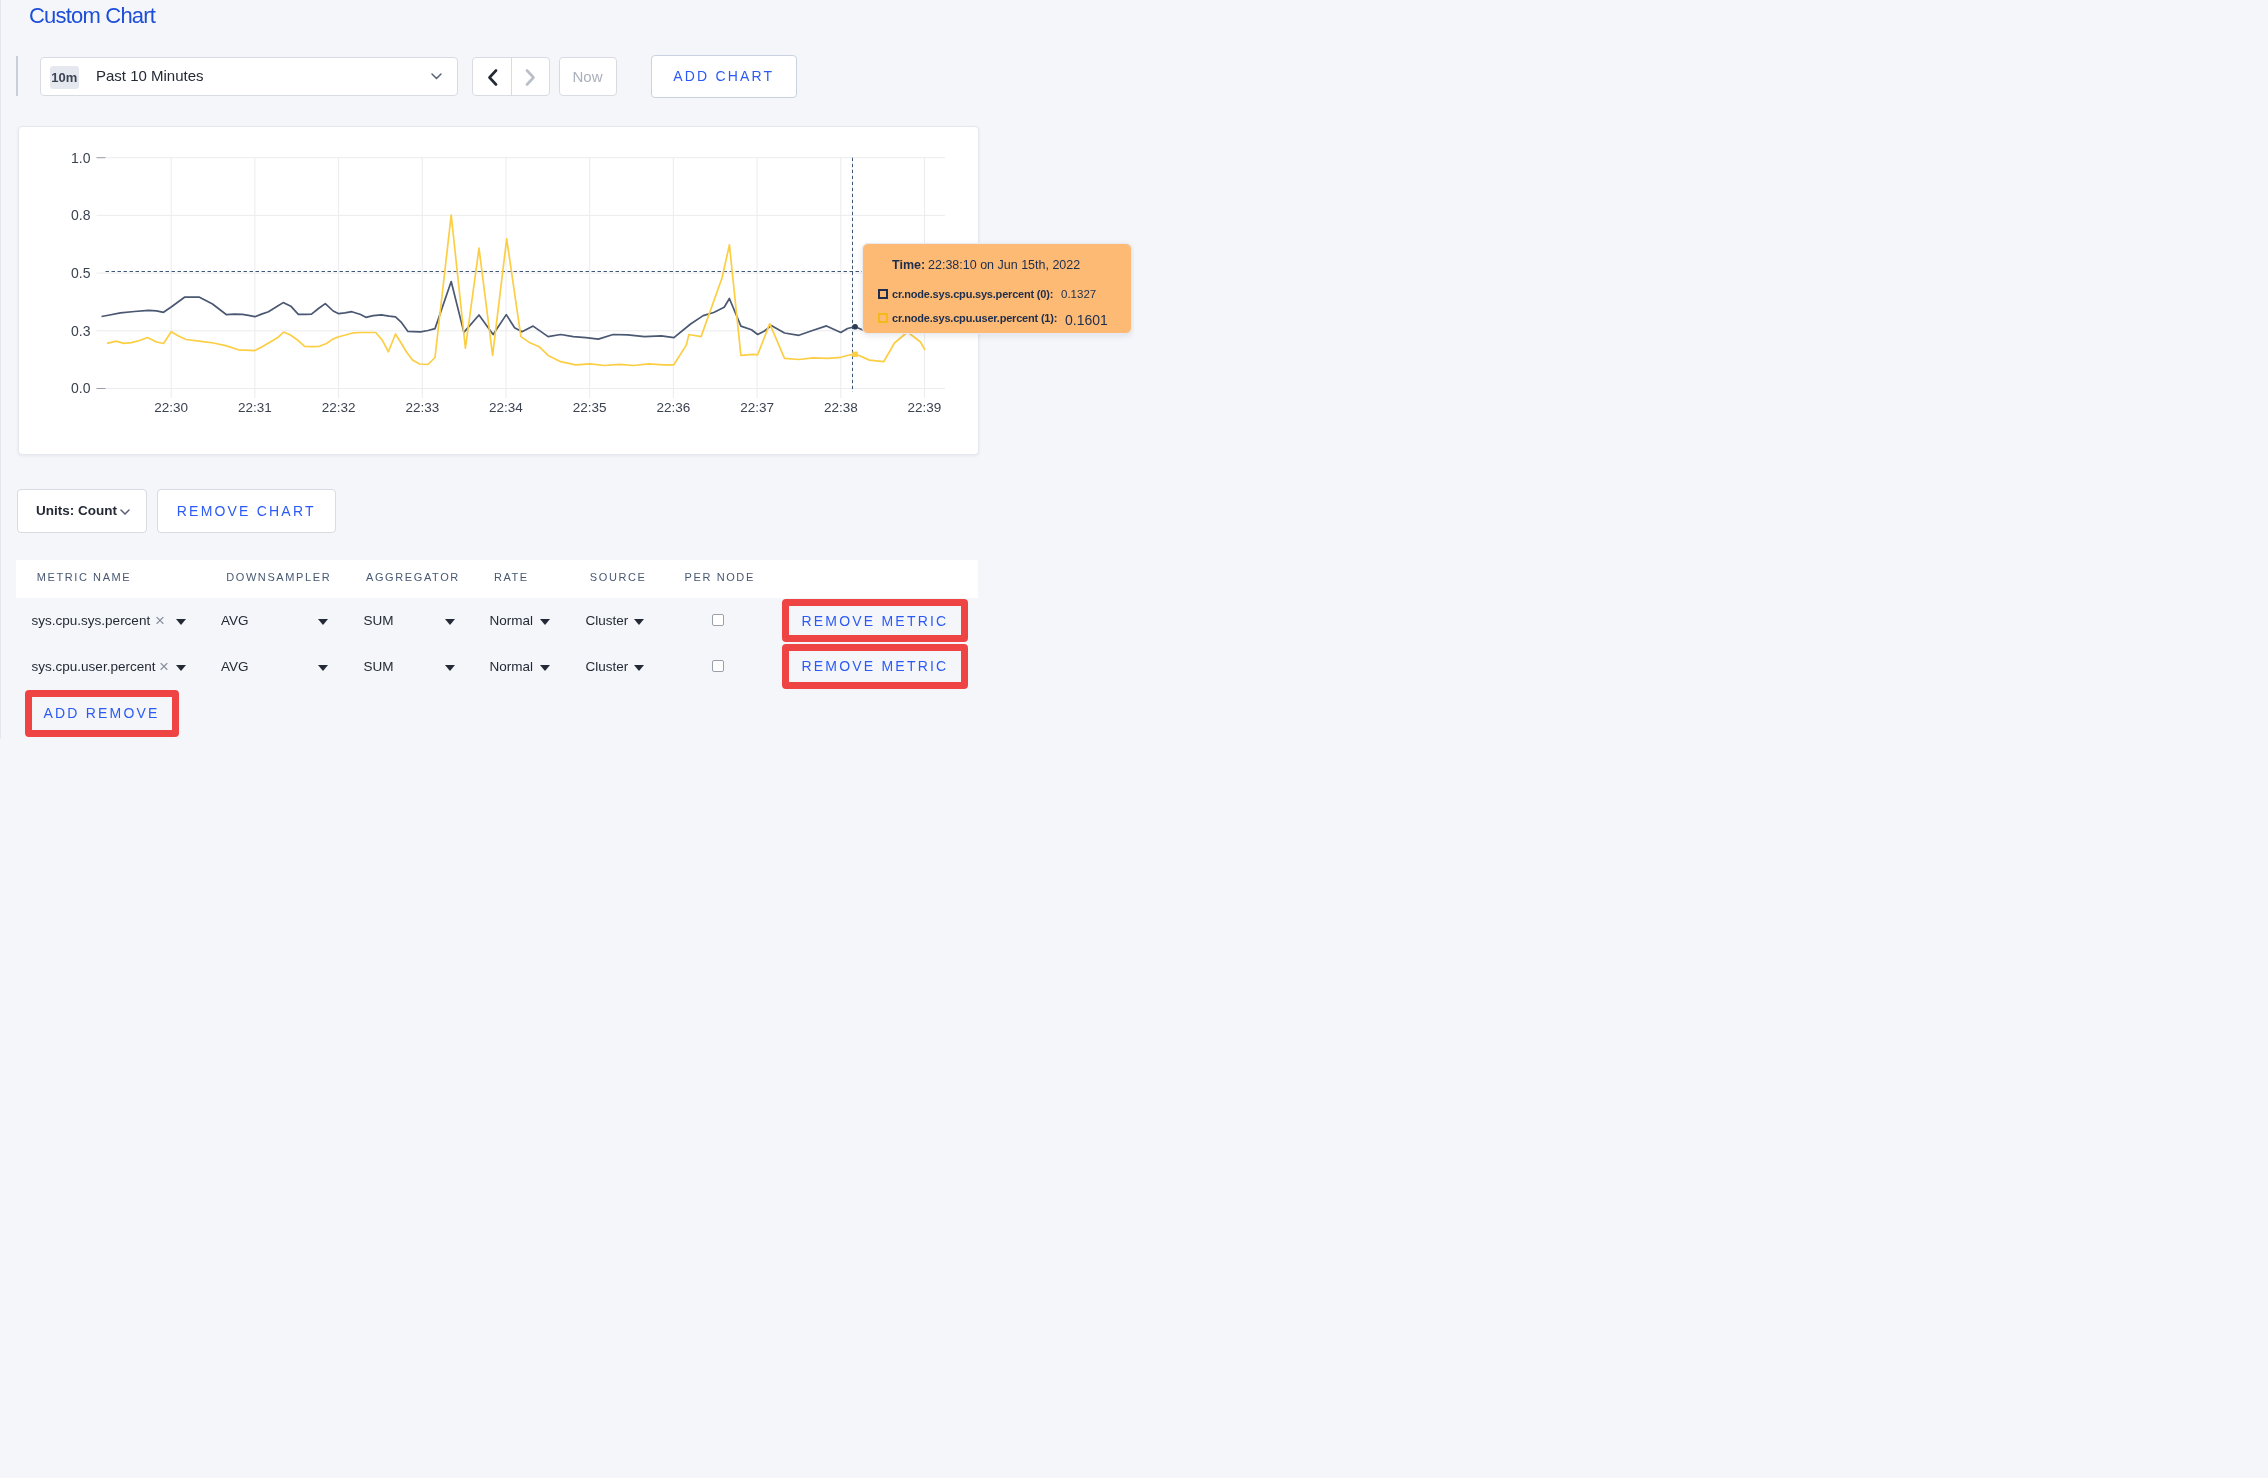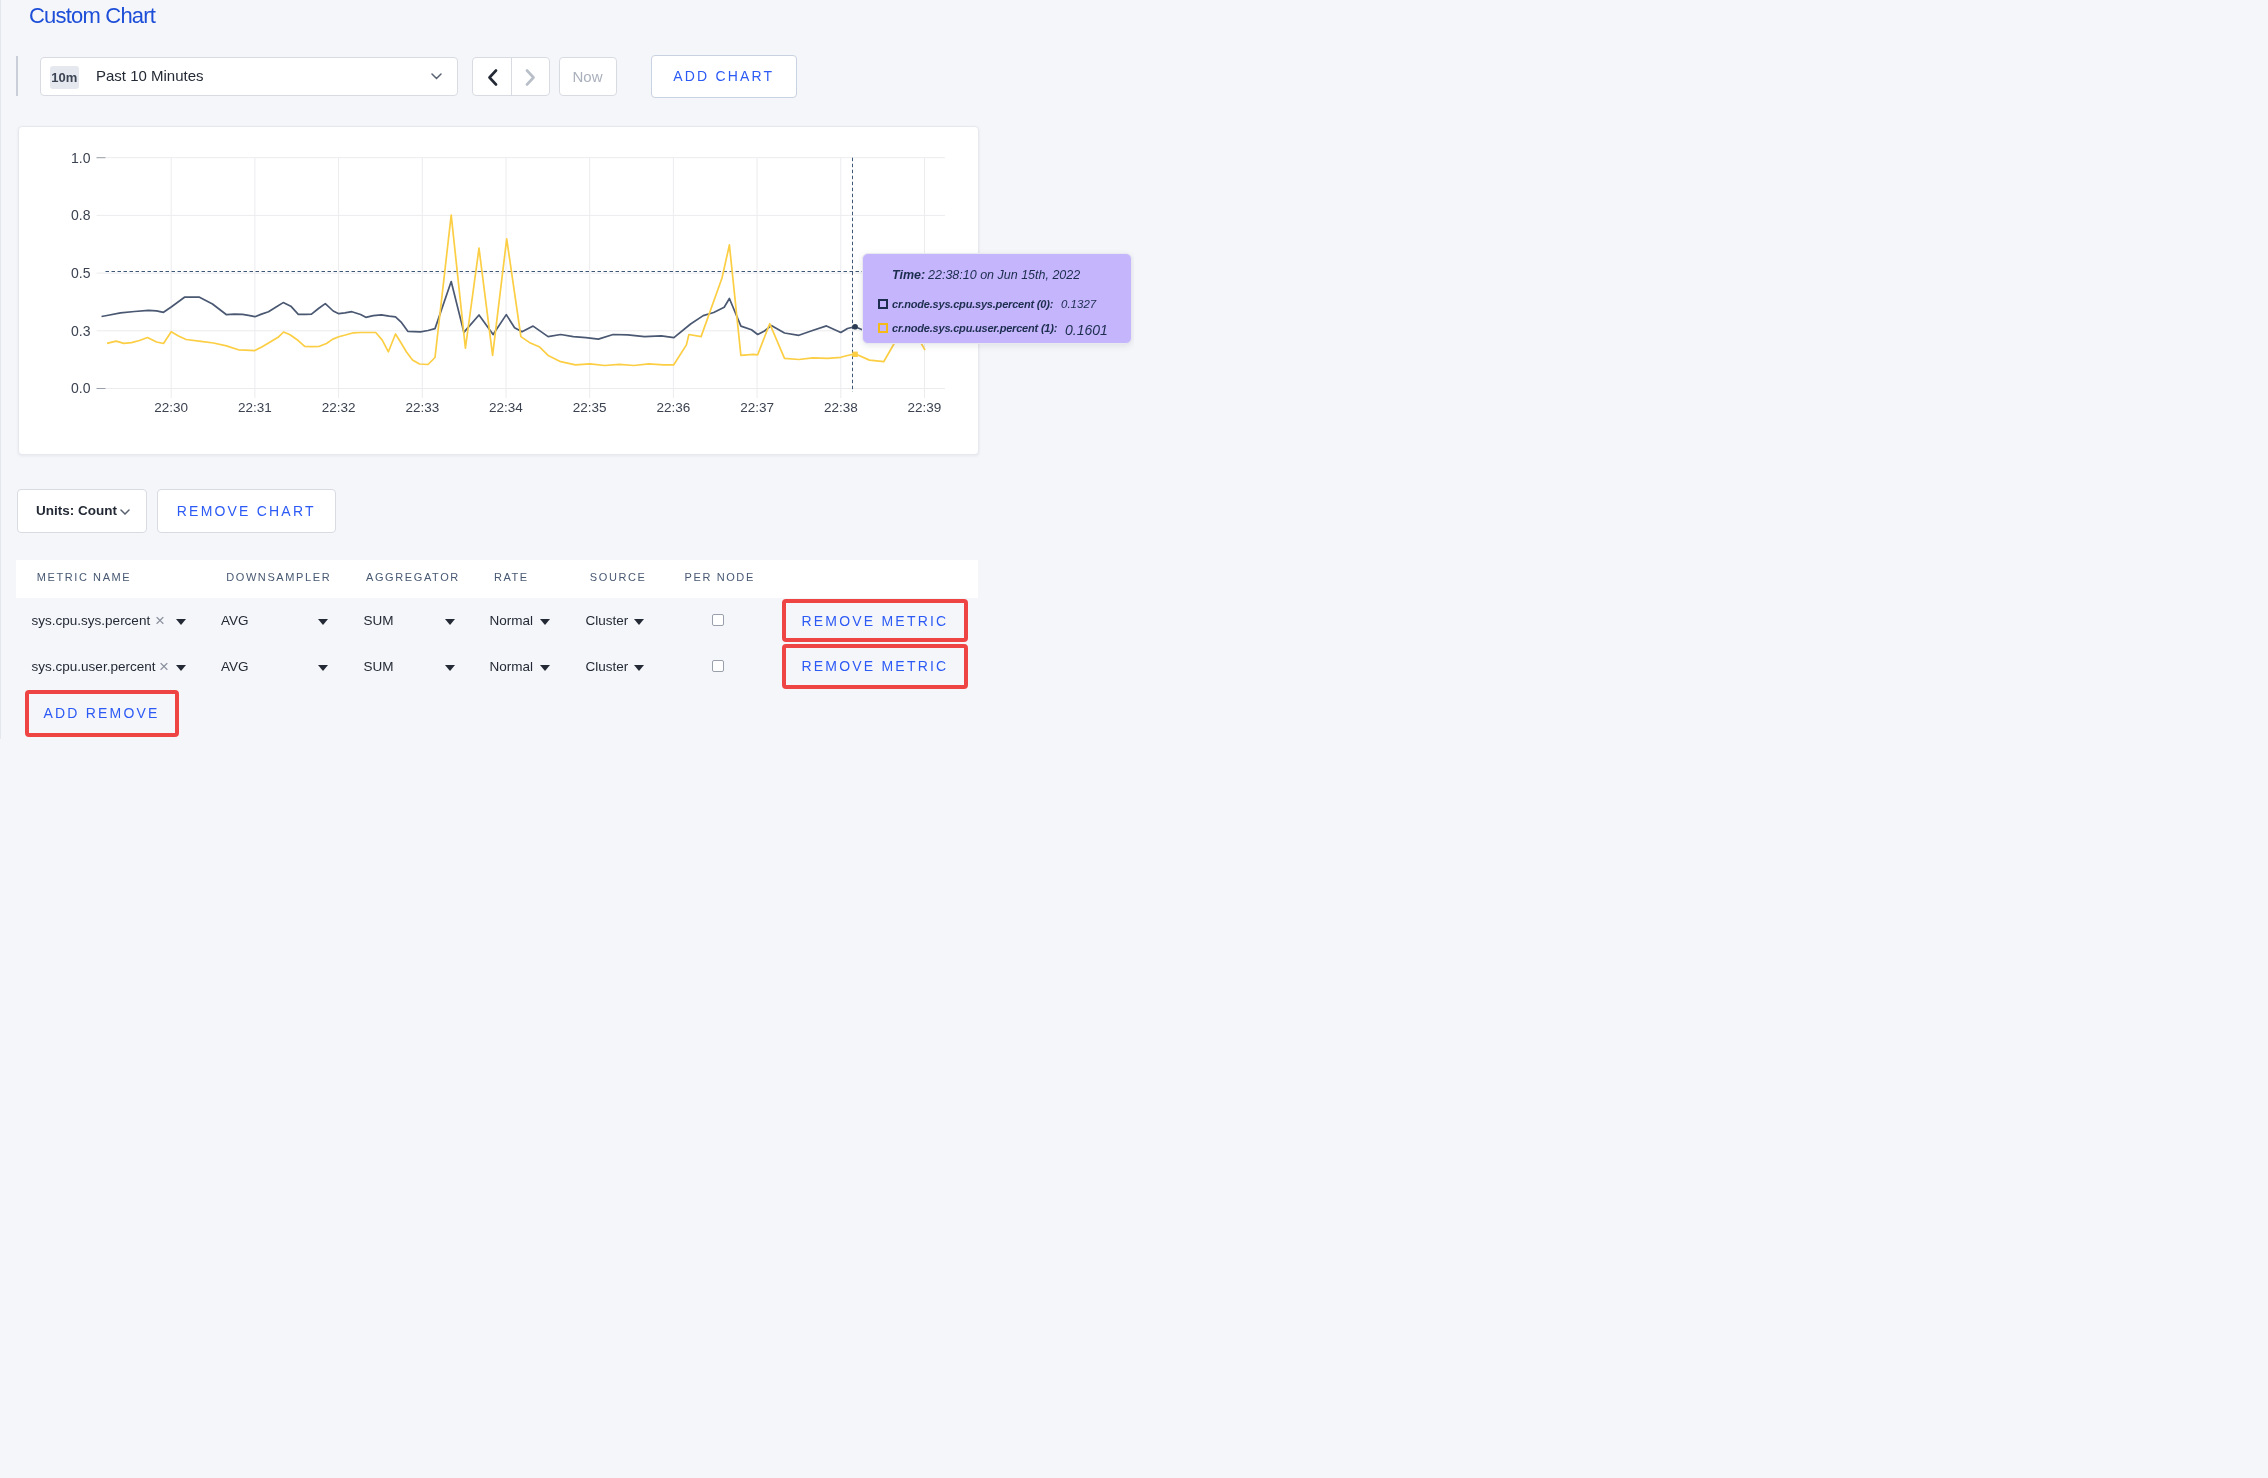--- a/index.html
+++ b/index.html
@@ -2,21 +2,21 @@
 <html><head>
 <meta charset="utf-8">
 <style>
   * { margin:0; padding:0; box-sizing:border-box; }
   html,body { width:1134px; height:739px; background:#f5f6fa; font-family:"Liberation Sans", sans-serif; overflow:hidden; }
   body { position:relative; border-left:1px solid #e4e7ed; }
   .abs { position:absolute; }
   .btn-blue { color:#2c5af5; letter-spacing:2.2px; font-size:14px; font-weight:500;
               display:flex; align-items:center; justify-content:center; }
   .box { background:#fff; border:1px solid #d8dbe2; border-radius:4px; }
-  .obtn { border:4px solid #ef4444; border-radius:4px; }
+  .obtn { border:7px solid #ef4444; border-radius:4px; }
 </style>
 </head>
 <body>
 
 <div class="abs" style="left:28px; top:3px; font-size:22px; letter-spacing:-0.8px; color:#1d4ed8;">Custom Chart</div>
 
 <div class="abs" style="left:15px; top:56px; width:1.5px; height:40px; background:#c9ced8;"></div>
 
 <div class="abs box" style="left:38.5px; top:57px; width:418.5px; height:38.5px;">
   <div class="abs" style="left:9px; top:8px; width:29.5px; height:23px; background:#e5e8ee; border-radius:3px; display:flex; align-items:center; justify-content:center; font-size:13px; font-weight:bold; color:#3c4454;">10m</div>
@@ -92,21 +92,21 @@
       <text x="504.5" y="412">22:34</text>
       <text x="588.2" y="412">22:35</text>
       <text x="671.9" y="412">22:36</text>
       <text x="755.6" y="412">22:37</text>
       <text x="839.3" y="412">22:38</text>
       <text x="923.0" y="412">22:39</text>
     </g>
   </g>
 </svg>
 
-<div class="abs" style="left:861px; top:253px; width:269.5px; height:91px; background:#c4b5fd; border:1px solid #e8eaf0; border-radius:6px; box-shadow:0 2px 6px rgba(60,70,90,0.12); color:#1c2d4d; font-size:11.5px; white-space:nowrap;font-style:italic;">
+<div class="abs" style="left:861px; top:243px; width:269.5px; height:91px; background:#fdba74; border:1px solid #e8eaf0; border-radius:6px; box-shadow:0 2px 6px rgba(60,70,90,0.12); color:#1c2d4d; font-size:11.5px; white-space:nowrap;">
   <div class="abs" style="left:29px; top:14px; font-size:12.5px; font-weight:bold;">Time:</div>
     <div class="abs" style="left:65px; top:14px; font-size:12.5px;">22:38:10 on Jun 15th, 2022</div>
   <div class="abs" style="left:15px; top:45px; width:10px; height:10px; border:2px solid #1c2d4d;"></div>
   <div class="abs" style="left:29px; top:44px; font-size:11px; letter-spacing:-0.2px; font-weight:bold;">cr.node.sys.cpu.sys.percent (0):</div>
   <div class="abs" style="left:198px; top:44px; font-size:11.5px;">0.1327</div>
   <div class="abs" style="left:15px; top:69px; width:10px; height:10px; border:2px solid #f3ba19;"></div>
   <div class="abs" style="left:29px; top:68px; font-size:11px; letter-spacing:-0.2px; font-weight:bold;">cr.node.sys.cpu.user.percent (1):</div>
   <div class="abs" style="left:202px; top:68px; font-size:14px;text-align:right;">0.1601</div>
 </div>
 

